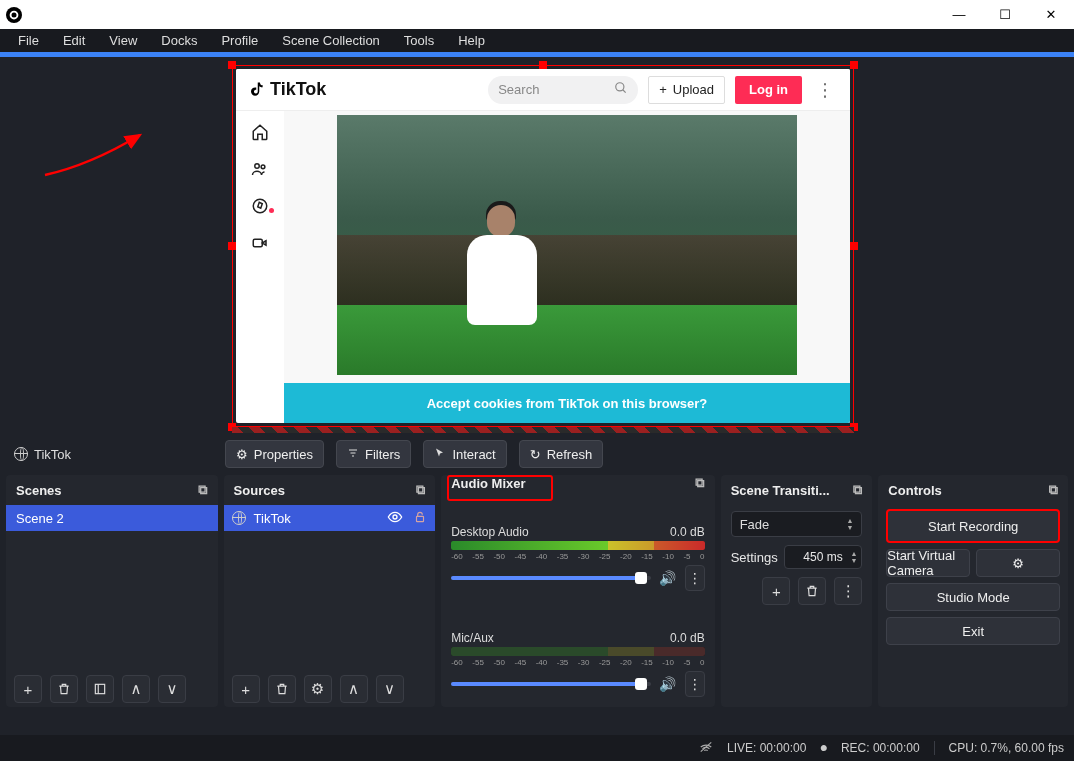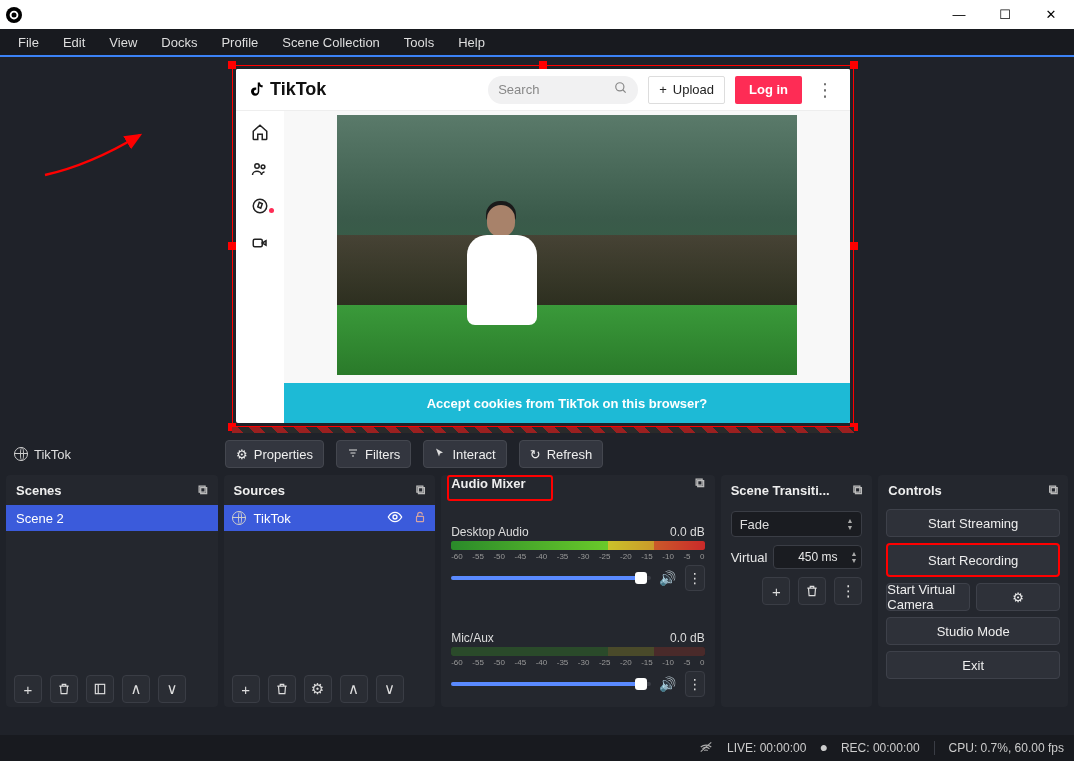--- a/index.html
+++ b/index.html
@@ -2,21 +2,21 @@
 <html><head>
 <meta charset="utf-8">
 <style>
 * { box-sizing: border-box; margin: 0; padding: 0; font-family: -apple-system, "Segoe UI", Arial, sans-serif; }
 body { width: 1074px; height: 761px; background: #1f2229; color: #e7e7e7; overflow: hidden; position: relative; }
 .titlebar { height: 29px; background: #fff; color: #000; display: flex; align-items: center; padding-left: 6px; position: relative; }
 .titlebar .logo { width: 16px; height: 16px; border-radius: 50%; background: #000; margin-right: 8px; display:flex;align-items:center;justify-content:center;}
 .titlebar .title { font-size: 12px; }
 .titlebar .winbtns { position: absolute; right: 0; top: 0; display: flex; height: 100%; }
 .titlebar .winbtn { width: 46px; height: 29px; display: flex; align-items: center; justify-content: center; font-size: 13px; }
-.menubar { height: 28px; background: #181a1f; display: flex; align-items: center; padding-left: 8px; gap: 4px; border-bottom: 2px solid #3b82f6; }
+.menubar { height: 28px; background: #181a1f; display: flex; align-items: center; padding-left: 8px; gap: 4px; border-bottom: 5px solid #3b82f6; }
 .menubar .mitem { padding: 4px 10px; font-size: 13px; color: #dedede; cursor: default; }
 .preview { height: 376px; background: #1f2229; position: relative; display:flex; align-items:center; justify-content:center;}
 .preview-inner { position:absolute; left:232px; top:8px; width:622px; height:362px; }
 .sel-handle { position:absolute; width:8px; height:8px; background:#ff0000; }
 .browser { position:absolute; left:4px; top:4px; right:4px; bottom:4px; background:#fff; border-radius:2px; overflow:hidden; display:flex; flex-direction:column;}
 .bhead { height:42px; display:flex; align-items:center; padding:0 12px; gap:10px; border-bottom:1px solid #eee; background:#fff;}
 .tiktok-logo { font-weight:700; font-size:18px; color:#111; display:flex; align-items:center; gap:4px;}
 .tiktok-logo svg { width:18px; height:18px; }
 .search { flex:0 0 150px; margin-left:auto; background:#f1f1f2; border-radius:20px; height:28px; display:flex; align-items:center; padding:0 10px; color:#888; font-size:13px;}
 .search .sicon{margin-left:auto;}
@@ -396,21 +396,21 @@
     </div>
     <div class="trans-body">
       <div class="select">
         <span>Fade</span>
         <div class="chev">
             <span>▲</span>
             <span>▼</span>
           </div>
       </div>
       <div class="dur-row">
-        <span>Virtual</span>
+        <span>Settings</span>
         <div class="spin">
           <span>450 ms</span>
           <div class="chev">
               <span>▲</span>
               <span>▼</span>
             </div>
         </div>
       </div>
       <div class="trans-btns">
         <div class="iconbtn">+</div>
@@ -431,23 +431,20 @@
       <path d="M5 45 Q 50 35 100 5" stroke="#ff0000" stroke-width="2.5" fill="none" marker-end="url(#ah)"></path>
     </svg>
   </div>
 
   <div class="panel controls">
     <div class="phead">
       <span>Controls</span>
       <span class="popout">⧉</span>
     </div>
     <div class="ctrl-body">
-      <div class="ctrl-btn">
-        <span>Start Streaming</span>
-      </div>
       <div class="ctrl-btn rec-hl">
         <span>Start Recording</span>
       </div>
       <div class="ctrl-row">
         <div class="ctrl-btn">
           <span>Start Virtual Camera</span>
         </div>
         <div class="ctrl-btn gear-btn">⚙</div>
       </div>
       <div class="ctrl-btn">

